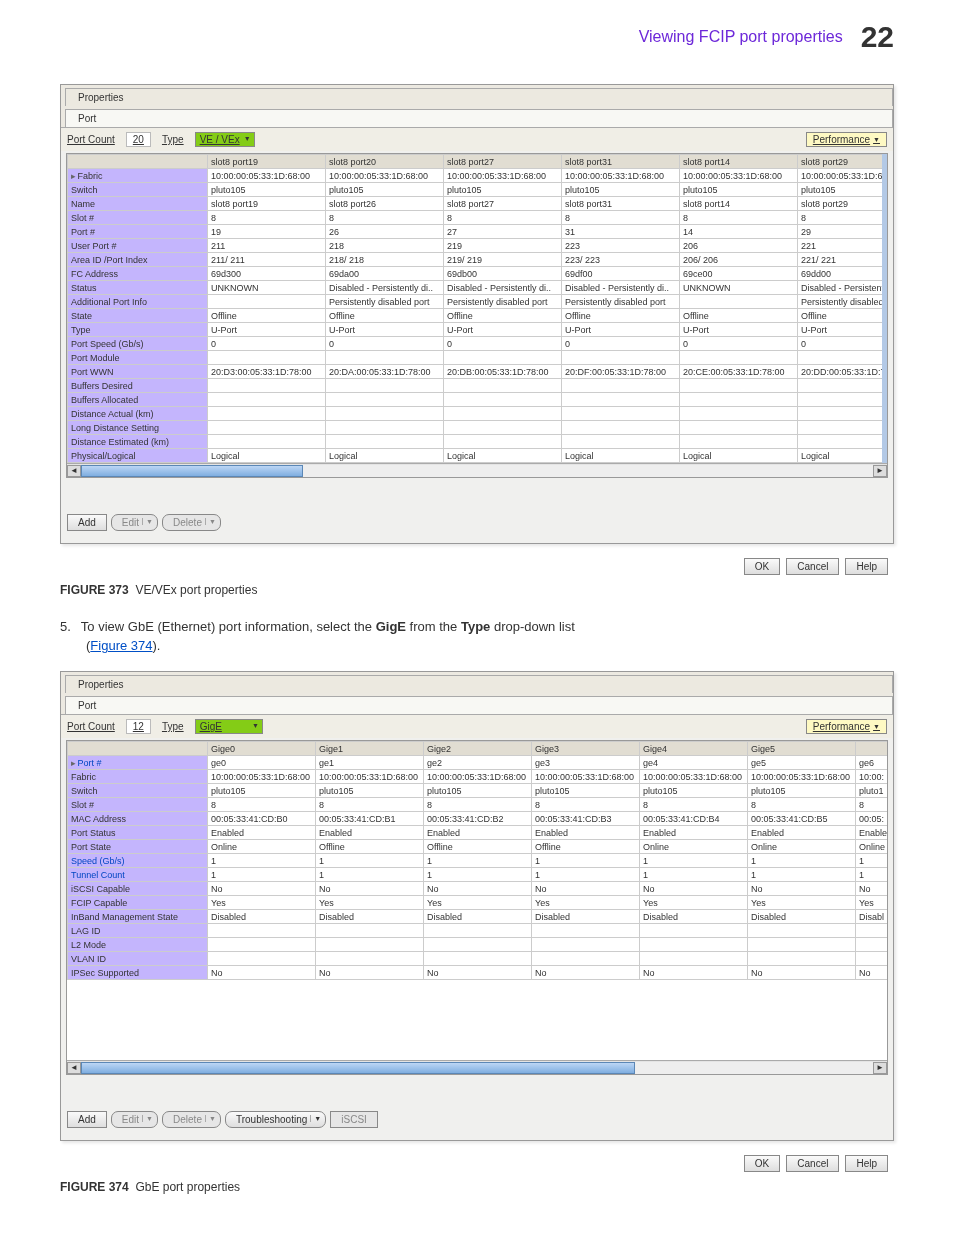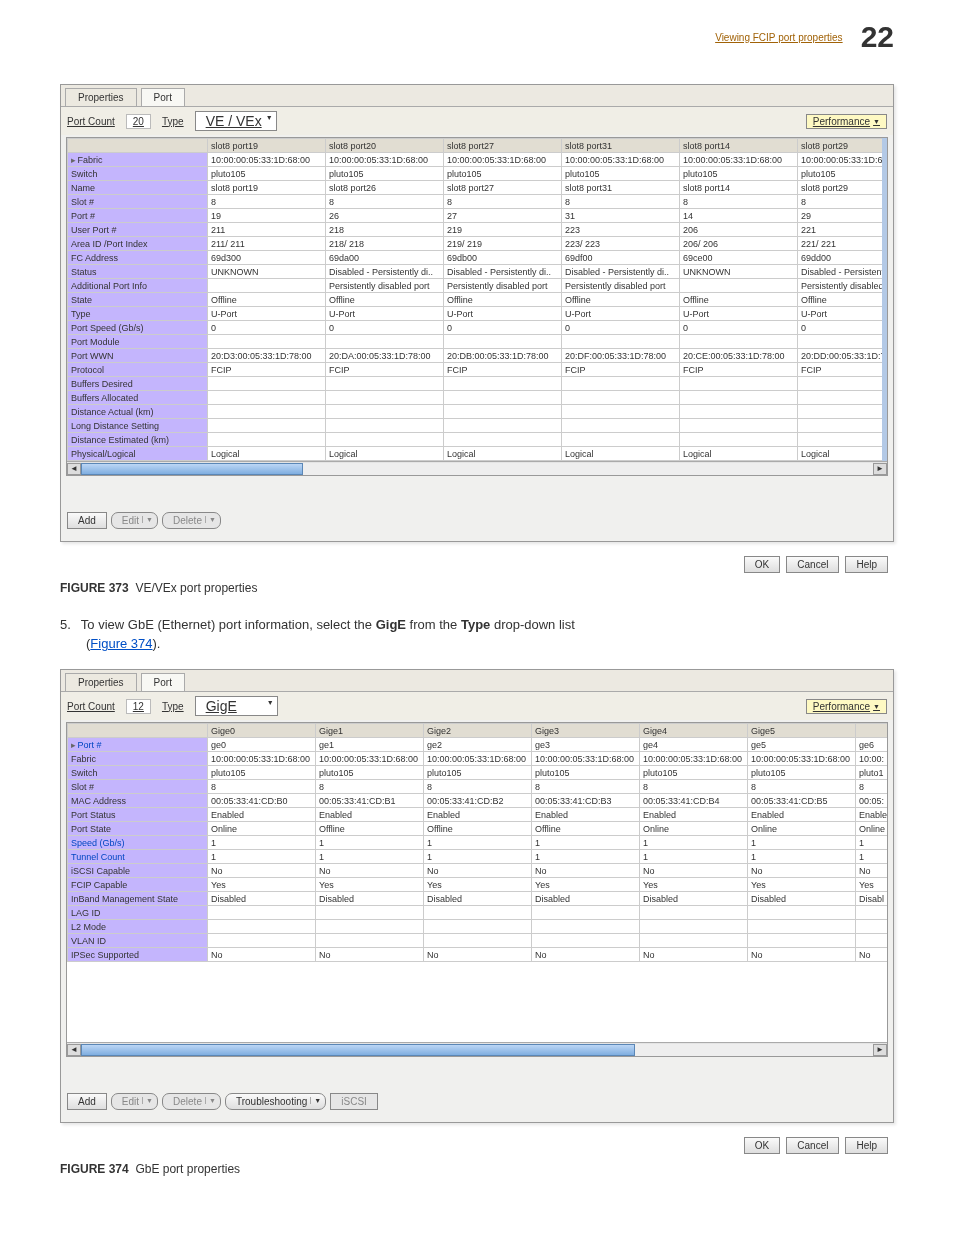--- a/index.html
+++ b/index.html
@@ -1,27 +1,27 @@
 <!DOCTYPE html>
 <html><head>
 <meta charset="utf-8">
 <style>
 * { box-sizing: border-box; margin: 0; padding: 0; }
 body { font-family: Arial, sans-serif; font-size: 11px; background: #fff; color: #333; width: 954px; }
 .page-content { padding: 20px 60px; }
 .page-header { display: flex; align-items: center; justify-content: flex-end; gap: 18px; margin-bottom: 30px; }
-.page-title { font-size: 10px; color: #a16207; text-decoration: underline; }
+.page-title { font-size: 16px; color: #6d28d9; }
 .chapter-num { font-size: 30px; font-weight: bold; }
 .dialog { border: 1px solid #999; background: #f0f0ee; box-shadow: 2px 2px 3px rgba(0,0,0,0.1); margin-bottom: 14px; padding-bottom: 8px; }
-.tabs-row { display: flex; border-bottom: 1px solid #aaa; background: #ece9e1; }
+.tabs-row { display: flex; border-bottom: 1px solid #aaa; background: #ece9e1; flex-direction: column; }
 .tab { padding: 3px 12px; border: 1px solid #aaa; border-bottom: none; background: #ece9e0; font-size: 10px; margin-top: 3px; margin-left: 4px; }
 .tab.active { background: #f8f8f4; }
 .toolbar-row { display: flex; align-items: center; gap: 11px; padding: 4px 6px; background: #f0eee6; font-size: 10px; text-decoration: underline; }
 .toolbar-row .spacer { flex: 1; }
-.dropdown { border: 1px solid #888; padding: 1px 14px 1px 10px; background: #ffffff; position: relative; font-size: 14px; }
+.dropdown { border: 1px solid #888; padding: 1px 14px 1px 4px; background: #84cc16; position: relative; font-size: 10px; }
 .dropdown::after { content: "▼"; font-size: 7px; position: absolute; right: 3px; top: 2px; }
 .perf-btn { border: 1px solid #888; padding: 1px 6px; background: #fef9c3; font-size: 10px; display: flex; align-items: center; gap: 3px; }
 .perf-btn::after { content: "▼"; font-size: 7px; }
 .grid-wrap { margin: 2px 5px; border: 1px solid #999; background: #fff; overflow: hidden; position: relative; }
 table { border-collapse: collapse; width: 100%; font-size: 9px; table-layout: fixed; }
 th, td { border: 1px solid #ccc; padding: 1px 3px; text-align: left; white-space: nowrap; overflow: hidden; text-overflow: clip; height: 14px; }
 th { background: #e1ddd2; font-weight: normal; }
 td.rowhead { background: #c4b5fd; }
 td a, th a { color: #0046c2; text-decoration: none; }
 .hscrollbar { height: 14px; background: #e4e4e4; border-top: 1px solid #aaa; position: relative; display: flex; align-items: center; }
@@ -221,29 +221,20 @@
             <tr>
               <td class="rowhead">Port WWN</td>
               <td>20:D3:00:05:33:1D:78:00</td>
               <td>20:DA:00:05:33:1D:78:00</td>
               <td>20:DB:00:05:33:1D:78:00</td>
               <td>20:DF:00:05:33:1D:78:00</td>
               <td>20:CE:00:05:33:1D:78:00</td>
               <td>20:DD:00:05:33:1D:78:00</td>
             </tr>
             <tr>
-              <td class="rowhead">Protocol</td>
-              <td>FCIP</td>
-              <td>FCIP</td>
-              <td>FCIP</td>
-              <td>FCIP</td>
-              <td>FCIP</td>
-              <td>FCIP</td>
-            </tr>
-            <tr>
               <td class="rowhead">Buffers Desired</td>
               <td></td>
               <td></td>
               <td></td>
               <td></td>
               <td></td>
               <td></td>
             </tr>
             <tr>
               <td class="rowhead">Buffers Allocated</td>

